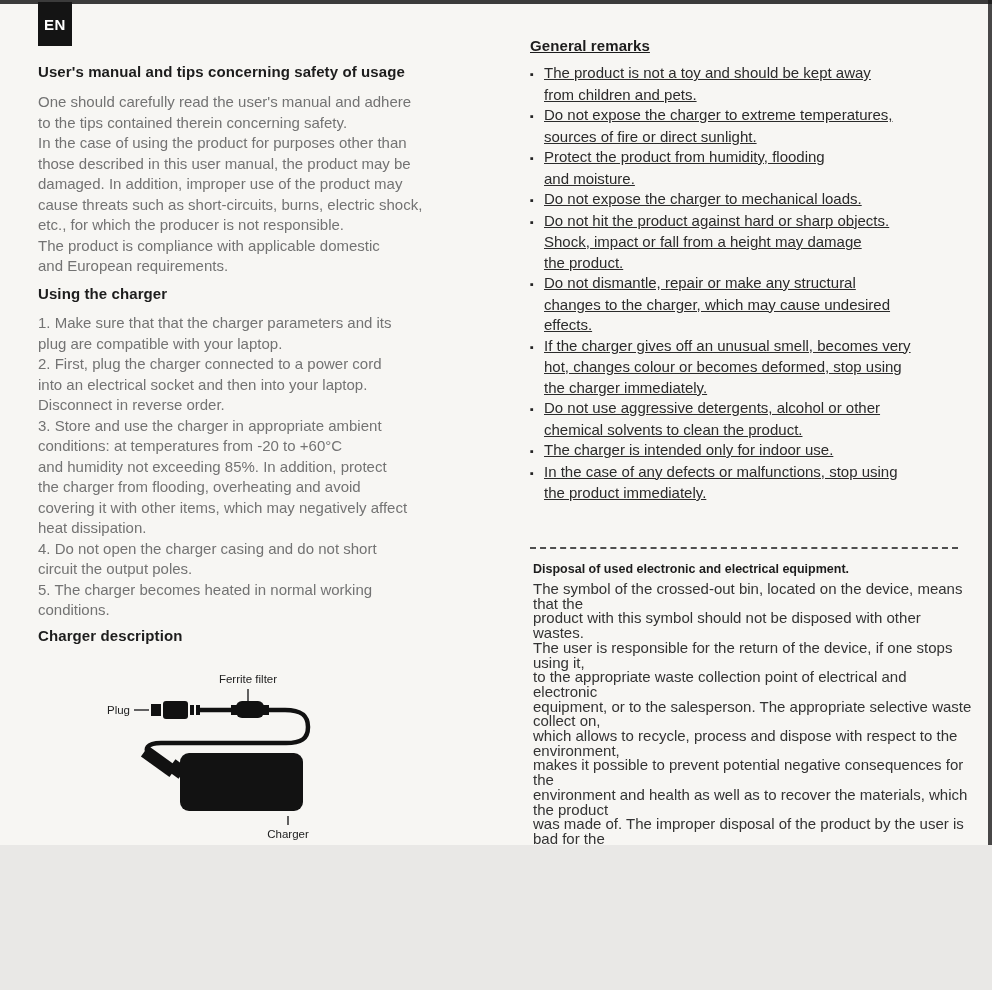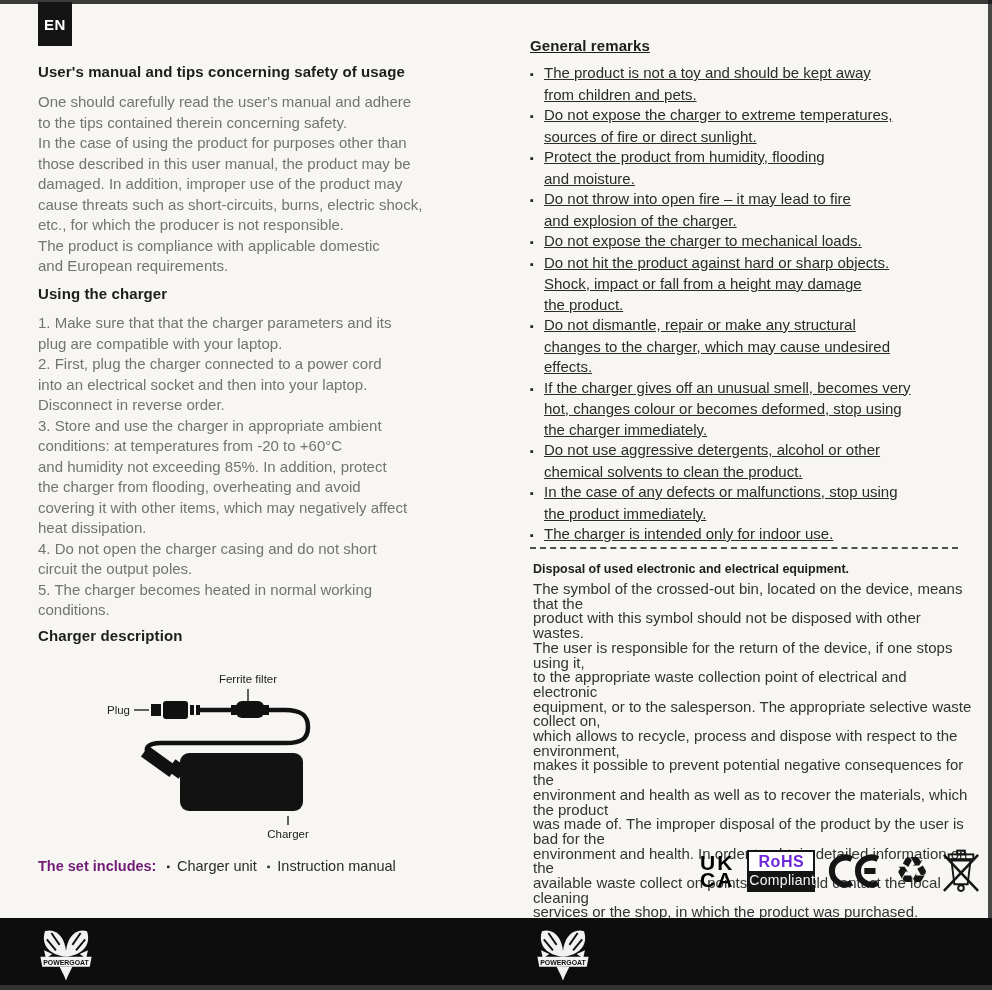--- a/index.html
+++ b/index.html
@@ -1,19 +1,19 @@
 <!DOCTYPE html>
 <html><head>
 <meta charset="utf-8">
 <style>
   * { margin:0; padding:0; box-sizing:border-box; }
   html,body { width:992px; height:990px; }
   body { font-family:"Liberation Sans","DejaVu Sans",sans-serif; background:#e9e8e6; }
   .page {
-    position:relative; width:992px; height:990px; overflow:hidden;
+    position:relative; width:992px; height:845px; overflow:hidden;
     background:#f7f6f3; color:#2b2b2b;
   }
   .scan-strip-top { position:absolute; top:0; left:0; width:100%; height:4px; background:#1a1a1a; opacity:.85; }
   .scan-strip-right { position:absolute; top:0; right:0; width:4px; height:100%; background:#1c1c1c; opacity:.8; }
 
   .lang-badge {
     position:absolute; left:38px; top:2px; width:34px; height:44px;
     background:#141414; color:#fff; font-weight:bold; font-size:15px;
     display:flex; align-items:center; justify-content:center; letter-spacing:.5px;
   }
@@ -141,37 +141,35 @@
 
   <h2 class="abs sec col-right" style="top:37px;">General remarks</h2>
 
   <ul class="abs remarks col-right" style="top:63px;">
     <li><span>The product is not a toy and should be kept away
 from children and pets.</span></li>
     <li><span>Do not expose the charger to extreme temperatures,
 sources of fire or direct sunlight.</span></li>
     <li><span>Protect the product from humidity, flooding
 and moisture.</span></li>
-    <li><span>Do not throw into open fire – it may lead to fire
-and explosion of the charger.</span></li>
     <li><span>Do not expose the charger to mechanical loads.</span></li>
     <li><span>Do not hit the product against hard or sharp objects.
 Shock, impact or fall from a height may damage
 the product.</span></li>
     <li><span>Do not dismantle, repair or make any structural
 changes to the charger, which may cause undesired
 effects.</span></li>
     <li><span>If the charger gives off an unusual smell, becomes very
 hot, changes colour or becomes deformed, stop using
 the charger immediately.</span></li>
     <li><span>Do not use aggressive detergents, alcohol or other
 chemical solvents to clean the product.</span></li>
+    <li><span>The charger is intended only for indoor use.</span></li>
     <li><span>In the case of any defects or malfunctions, stop using
 the product immediately.</span></li>
-    <li><span>The charger is intended only for indoor use.</span></li>
   </ul>
 
   <div class="abs dashes" style="left:530px; top:547px;"></div>
 
   <div class="abs disposal-h" style="left:533px; top:562px;">Disposal of used electronic and electrical equipment.</div>
 
   <div class="abs disposal-t" style="left:533px; top:582px;">The symbol of the crossed-out bin, located on the device, means that the
 product with this symbol should not be disposed with other wastes.
 The user is responsible for the return of the device, if one stops using it,
 to the appropriate waste collection point of electrical and electronic

